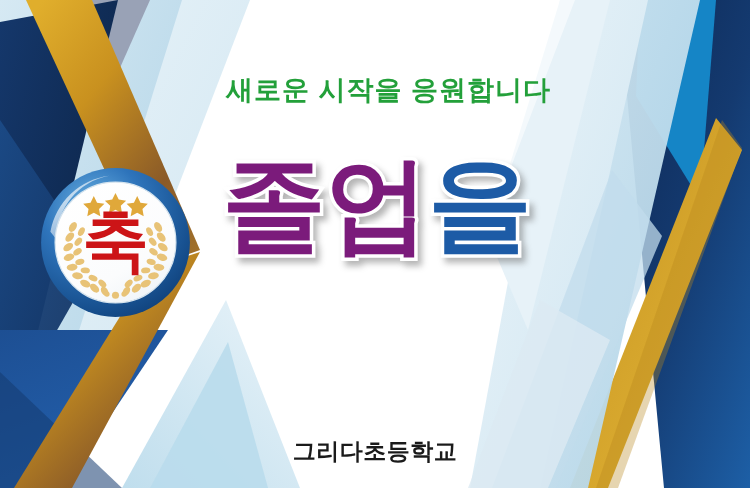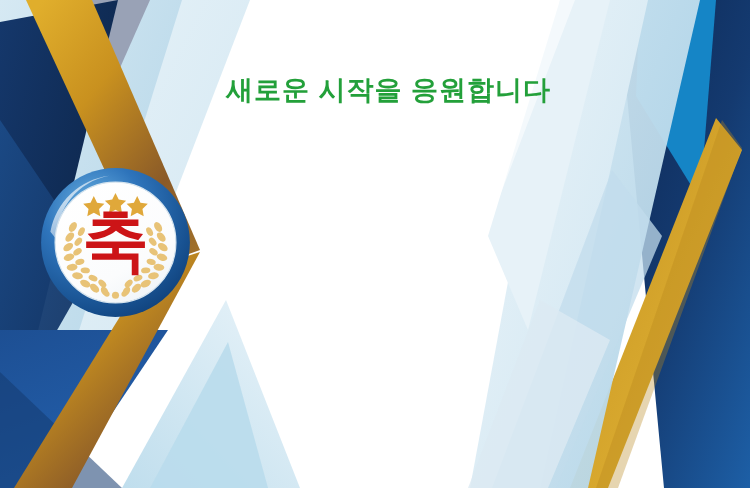--- a/index.html
+++ b/index.html
@@ -228,17 +228,21 @@
       <circle cx="111" cy="166.5" r="3.4"></circle>
     </g>
 
     <text x="100" y="128" text-anchor="middle" font-family="'Liberation Sans','DejaVu Sans',sans-serif" font-size="86" font-weight="bold" fill="#cc1417">축</text>
   </svg>
 
   <div class="txt-layer">
 
     <div id="subtitle">새로운 시작을 응원합니다</div>
 
-
-
+    <div class="headline" id="line1">
+      <span class="c-purple">졸업</span><span class="c-blue">을</span>
+    </div>
+
+
+    <div id="school">그리다초등학교</div>
   </div>
 
 </div>
 
 </body></html>

